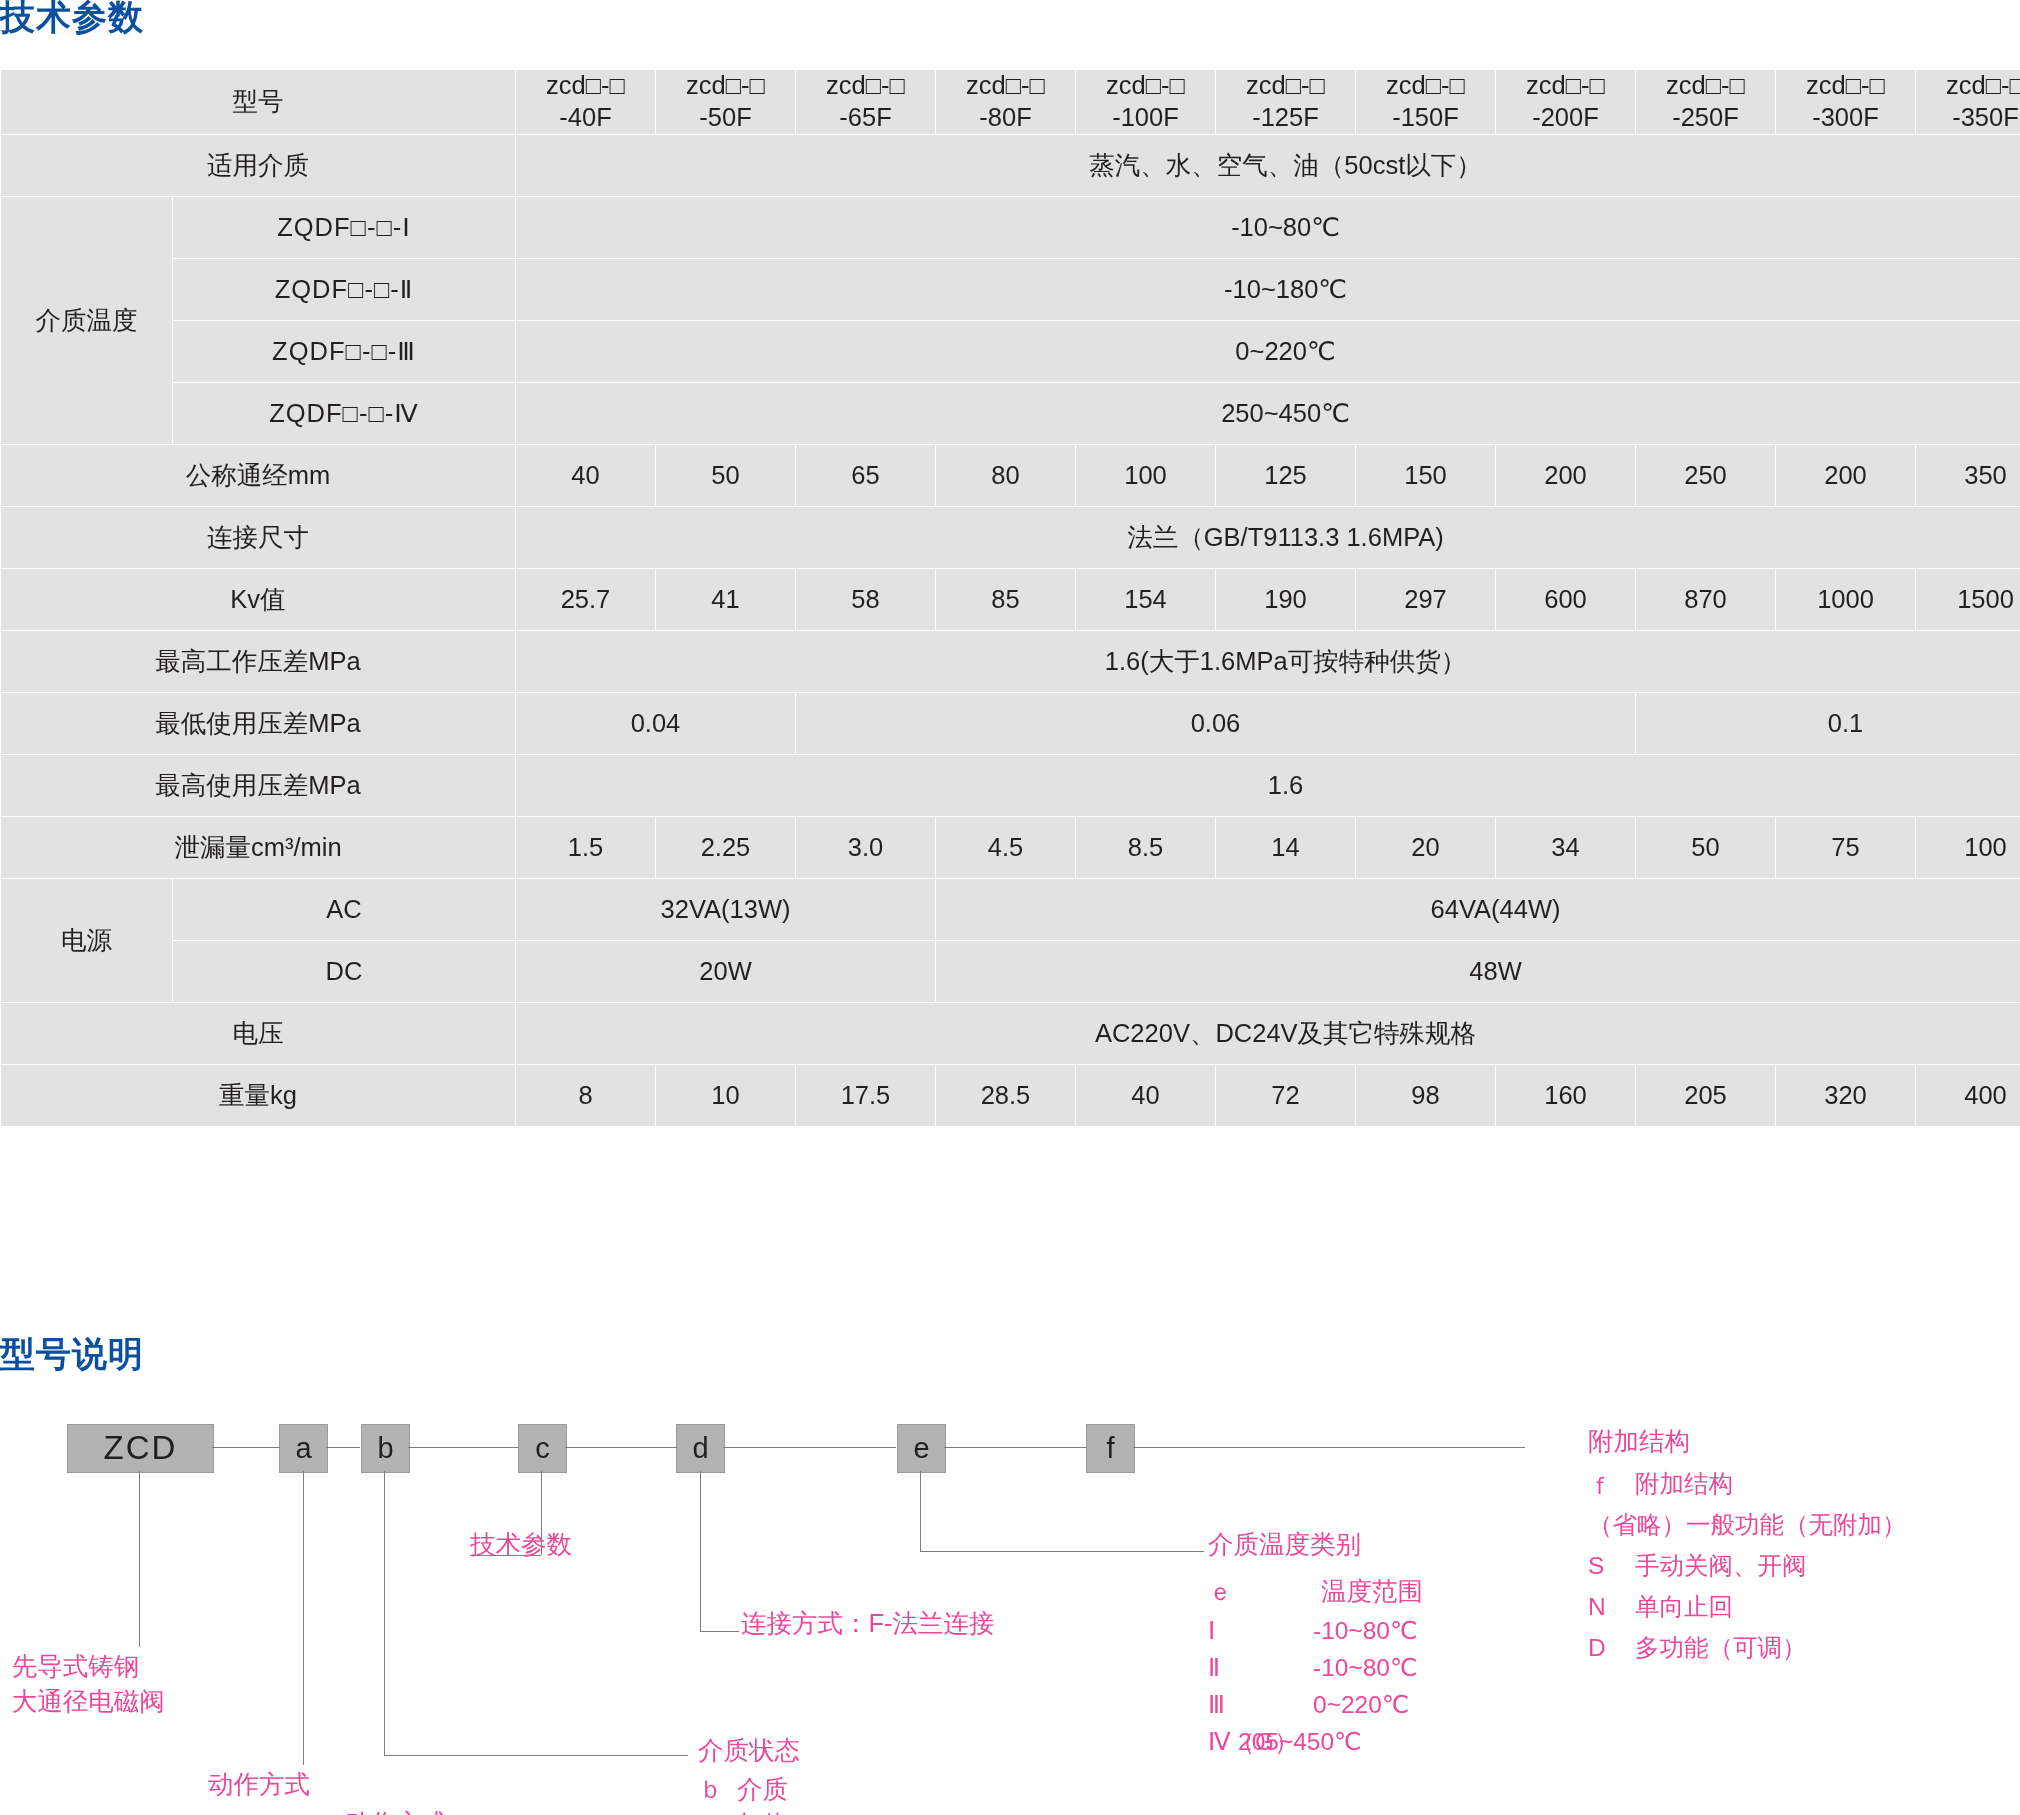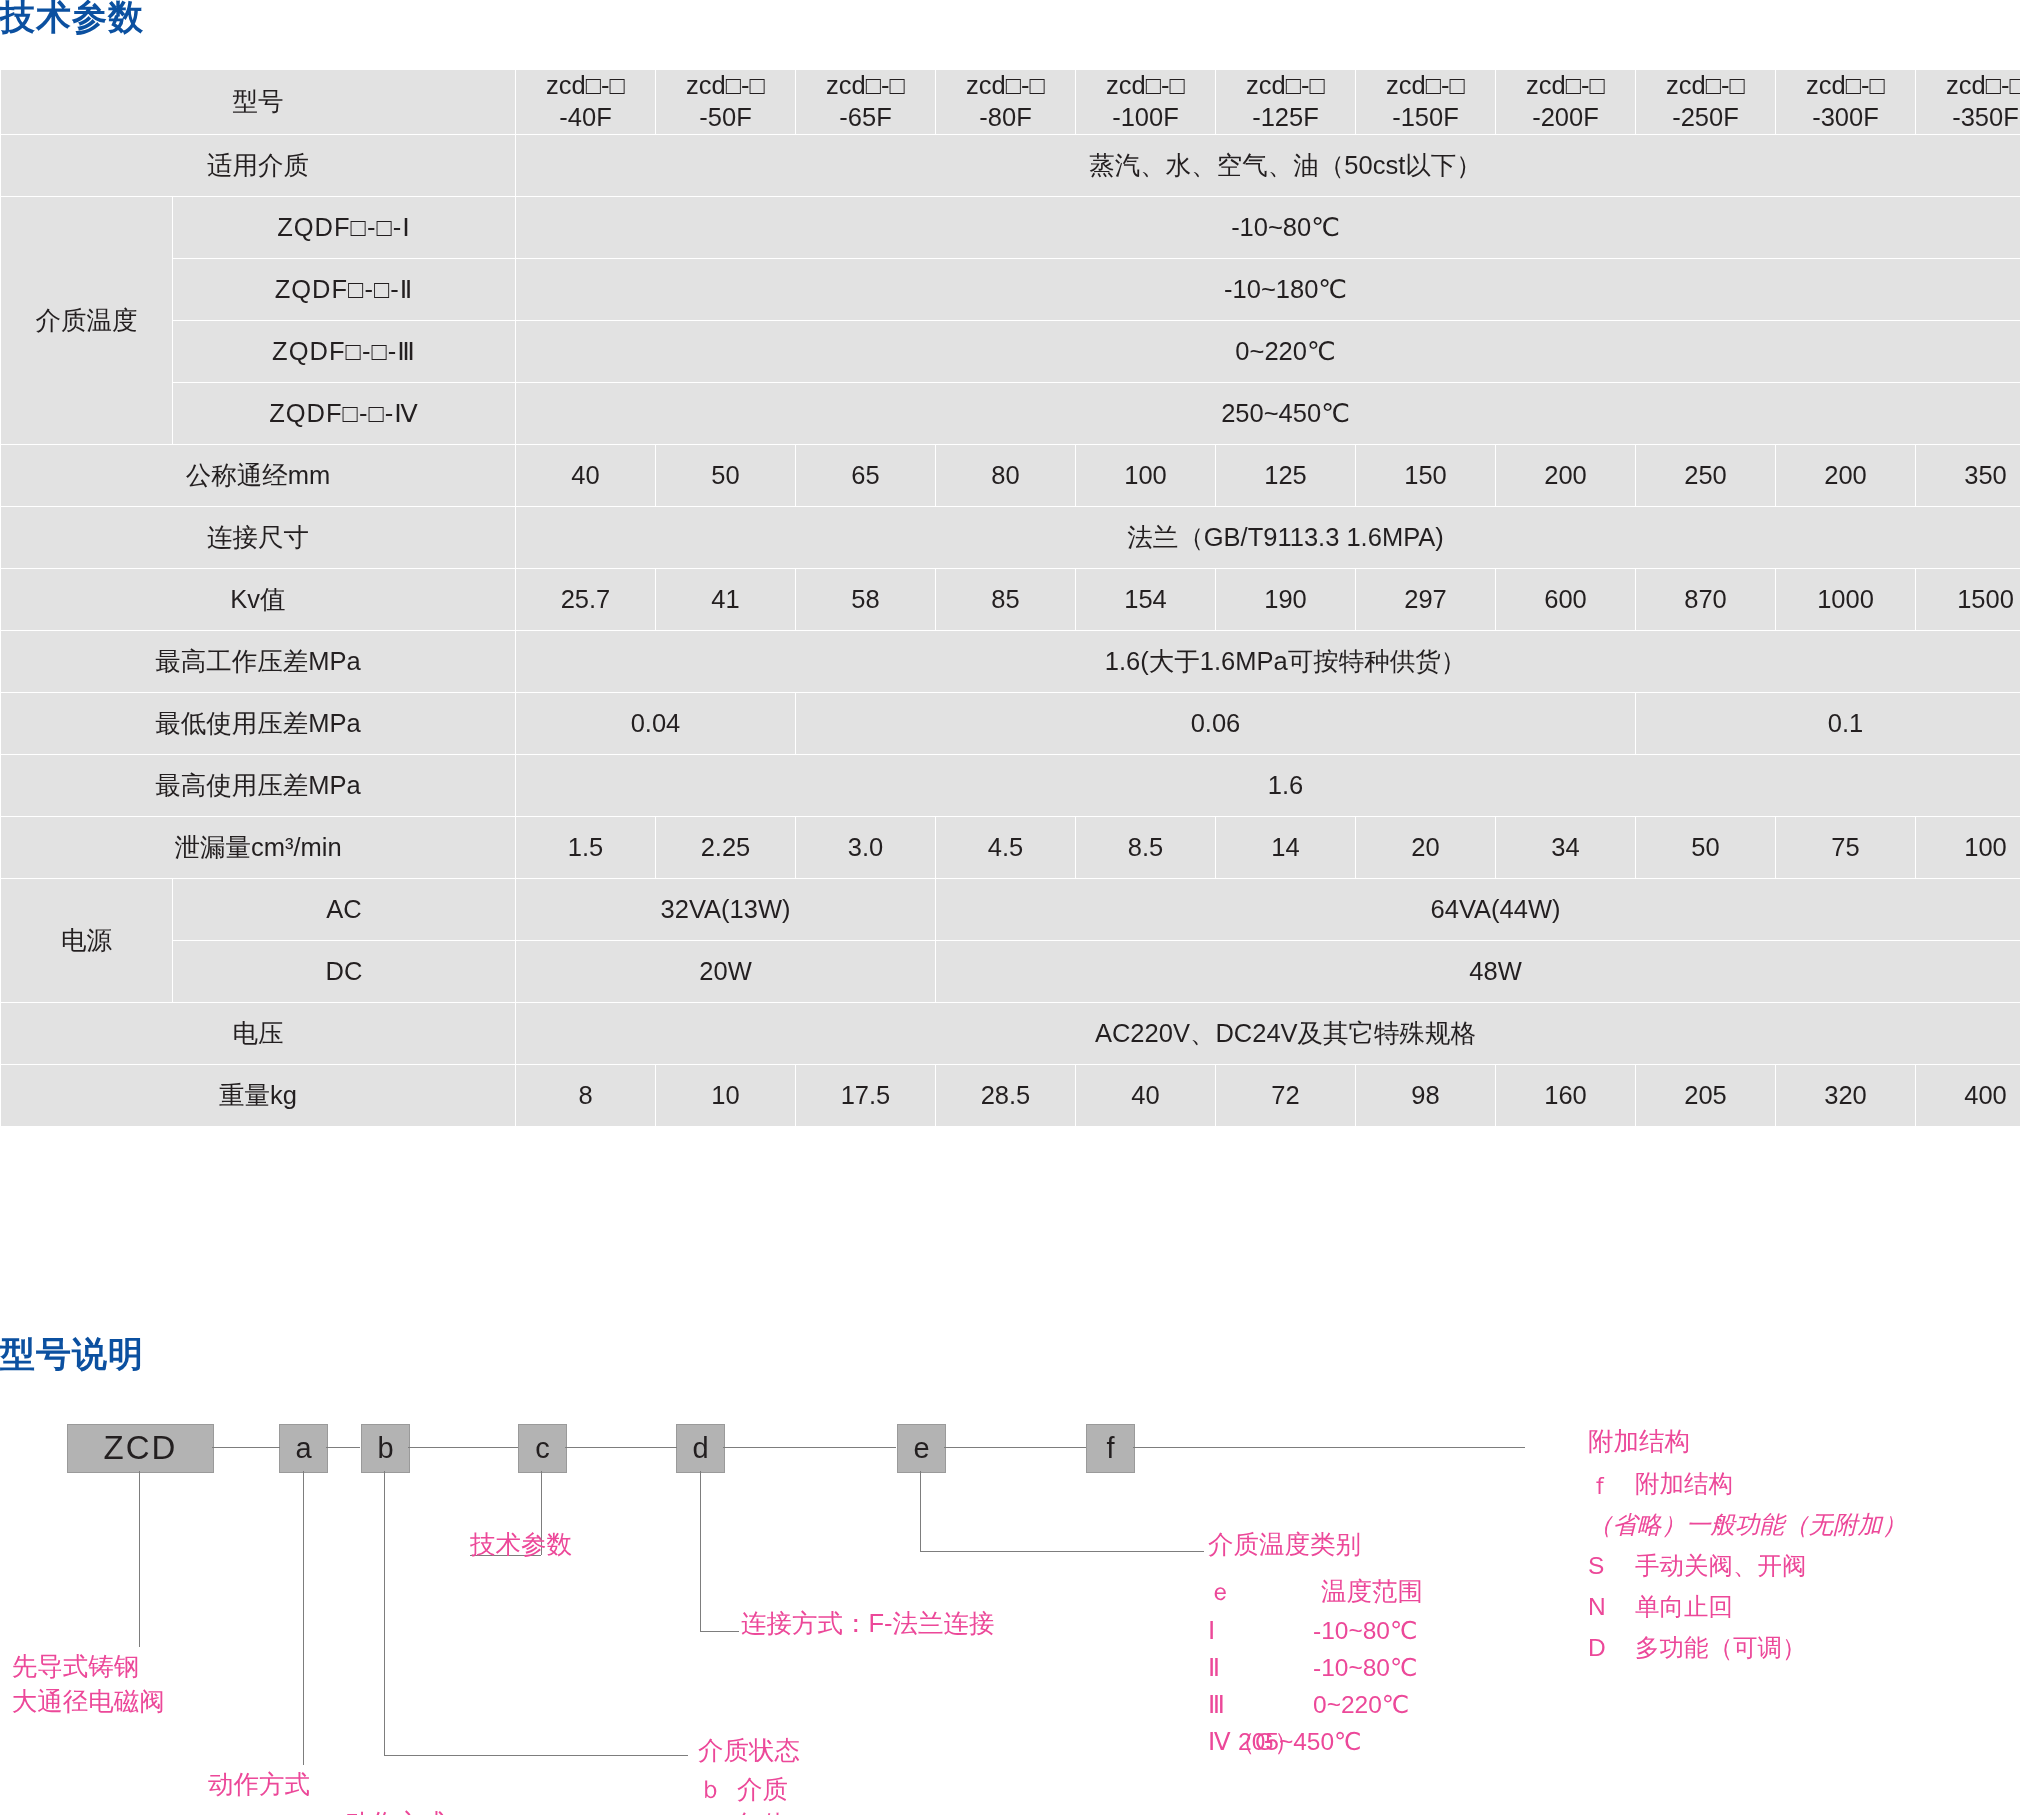--- a/index.html
+++ b/index.html
@@ -313,21 +313,21 @@
     <div class="lbl sm" style="left:1208px;top:323px;">Ⅳ（G）</div>
 
     <div class="lbl sm" style="left:1313px;top:212px;">-10~80℃</div>
     <div class="lbl sm" style="left:1313px;top:249px;">-10~80℃</div>
     <div class="lbl sm" style="left:1313px;top:286px;">0~220℃</div>
     <div class="lbl sm" style="left:1238px;top:323px;">205~450℃</div>
 
     <div class="lbl" style="left:1588px;top:21.6px;">附加结构</div>
     <div class="lbl sm" style="left:1588px;top:67px;">ｆ</div>
     <div class="lbl sm" style="left:1635px;top:65px;">附加结构</div>
-    <div class="lbl sm" style="left:1588px;top:106px;font-style:italic;">（省略）一般功能（无附加）</div>
+    <div class="lbl sm" style="left:1588px;top:106px;">（省略）一般功能（无附加）</div>
     <div class="lbl sm" style="left:1588px;top:147px;">S</div>
     <div class="lbl sm" style="left:1635px;top:147px;">手动关阀、开阀</div>
     <div class="lbl sm" style="left:1588px;top:188px;">N</div>
     <div class="lbl sm" style="left:1635px;top:188px;">单向止回</div>
     <div class="lbl sm" style="left:1588px;top:229px;">D</div>
     <div class="lbl sm" style="left:1635px;top:229px;">多功能（可调）</div>
 
   </div>
 
 </div>

